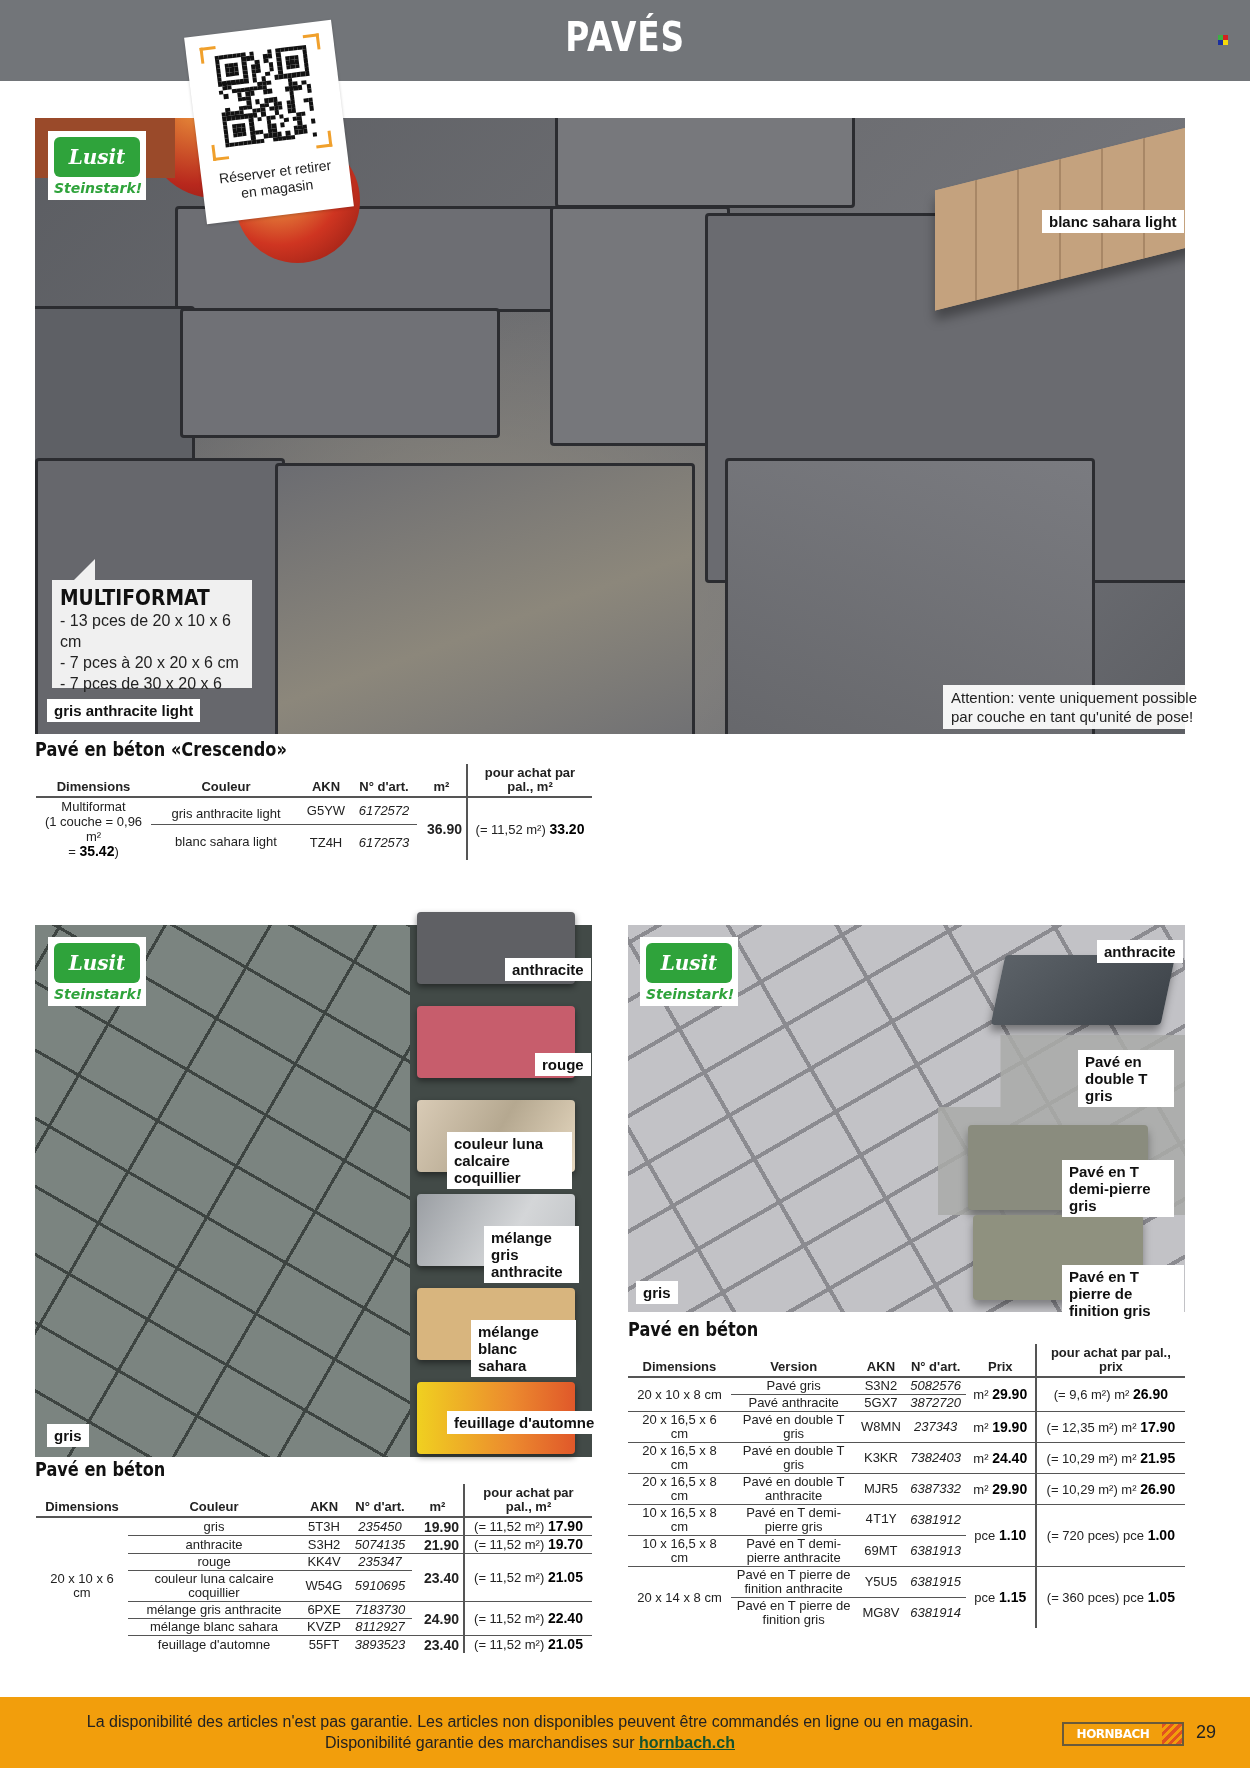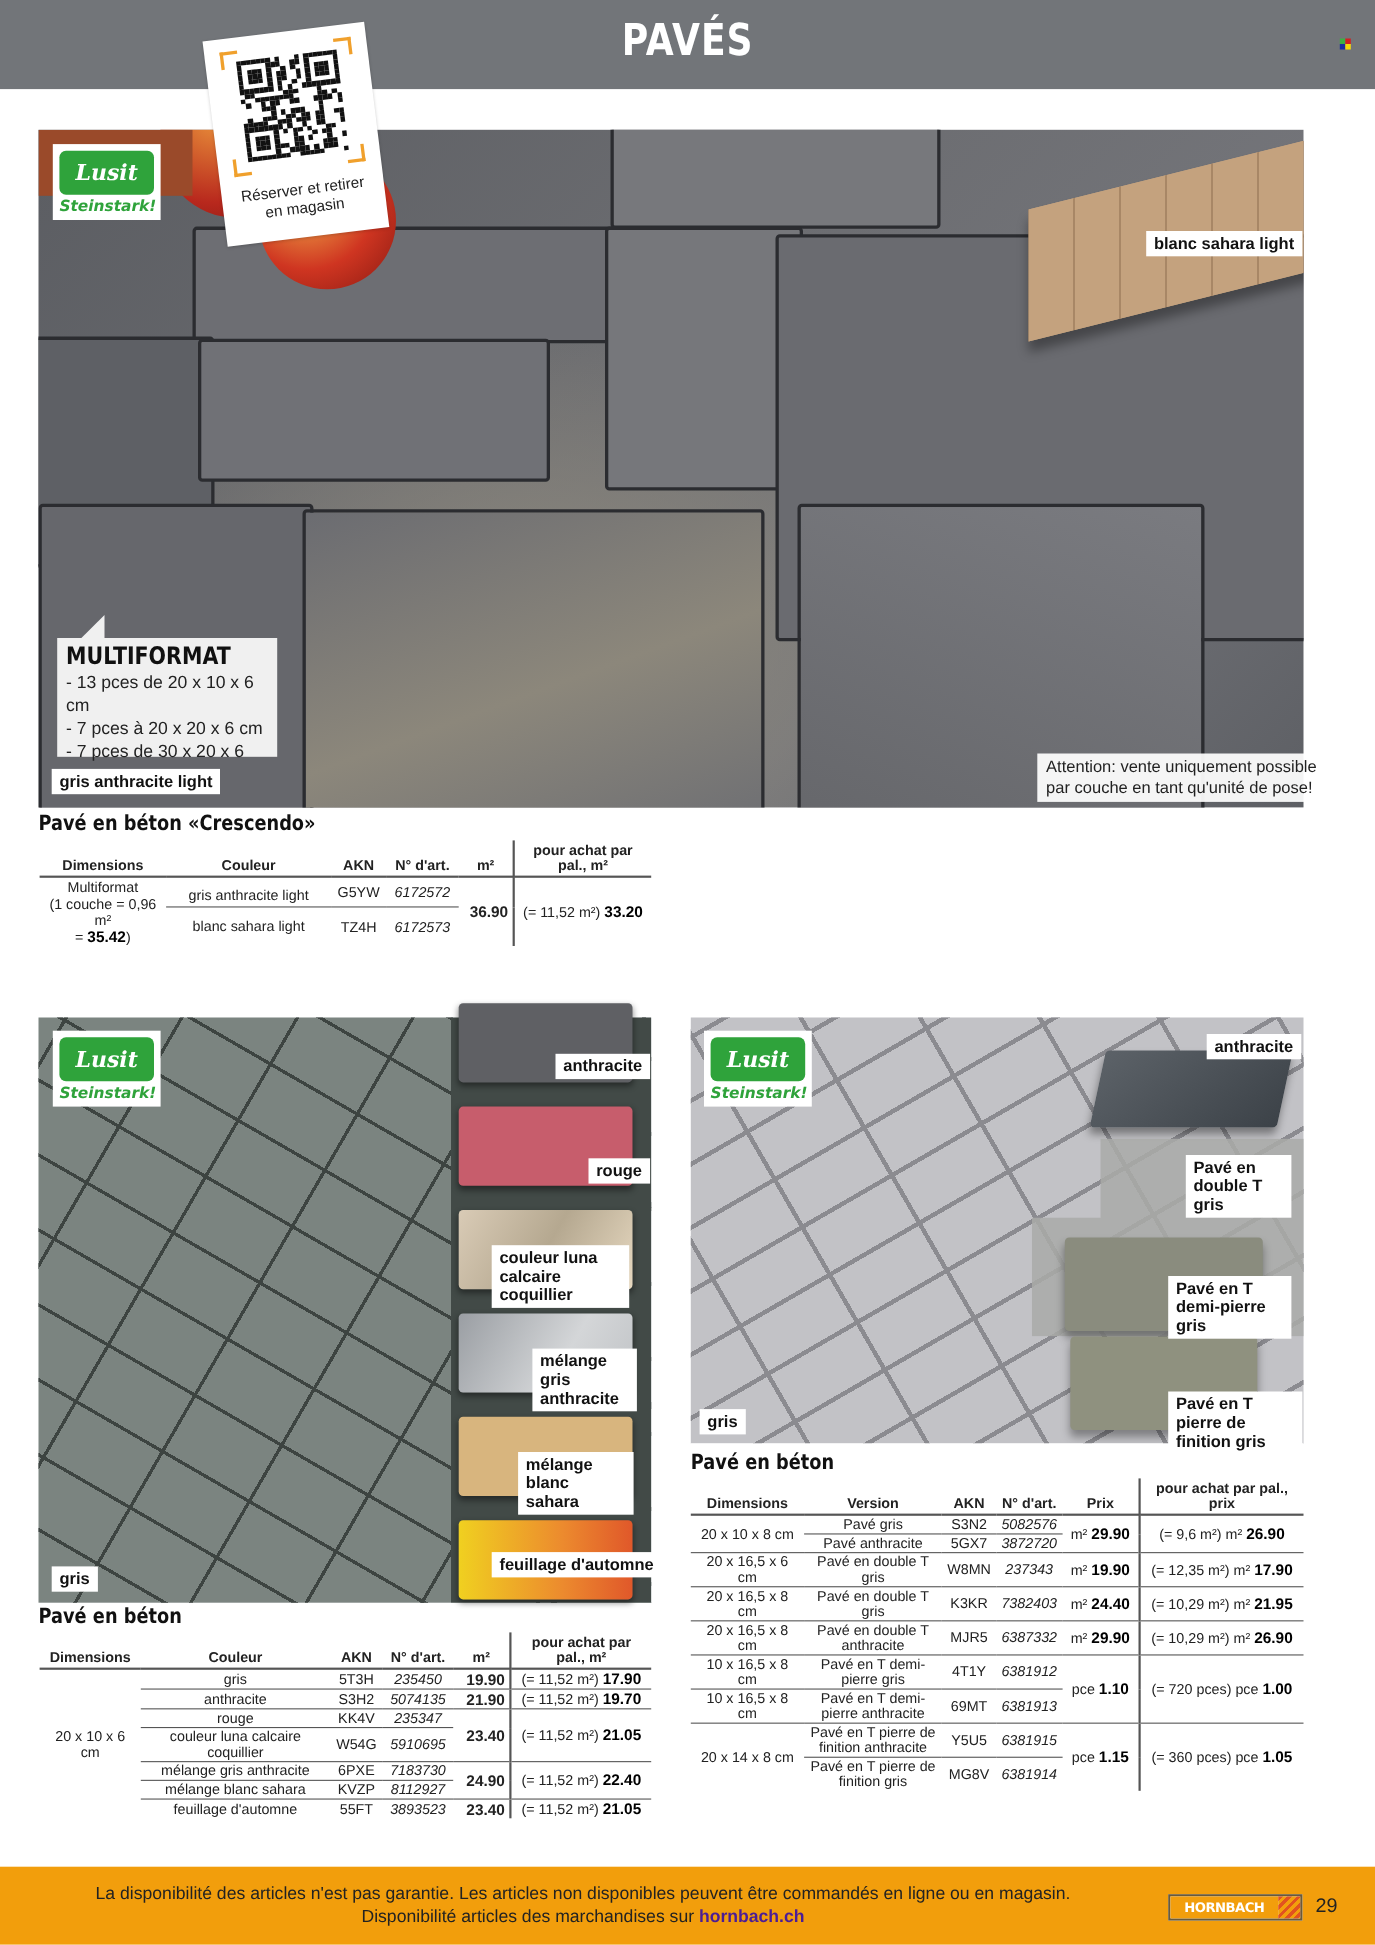--- a/index.html
+++ b/index.html
@@ -64,21 +64,21 @@
   table.spec td { text-align: center; padding: 1px 4px; line-height: 14px; }
   table.spec td.it { font-style: italic; }
   table.spec td.bold { font-weight: bold; font-size: 14px; text-align: right; }
   table.spec td.vr, table.spec th.vr { border-right: 2px solid #555; }
   table.spec tr.sep td.s { border-bottom: 1.5px solid #555; }
   b.n { font-weight: bold; font-size: 14px; color: #000; }
 
   
   .footer { left: 0; top: 1697px; width: 1250px; height: 71px; background: #f29e0c; }
   .footer-text { left: 60px; top: 1711px; width: 940px; text-align: center; font-size: 16px; line-height: 21px; color: #222; }
-  .footer-link { font-weight: bold; color: #4c1d95; }
+  .footer-link { font-weight: bold; text-decoration: underline; color: #14532d; }
   .hornbach { left: 1062px; top: 1722px; width: 122px; height: 24px; background: #fff; border: 2px solid #6a5a3a; display: flex; align-items: stretch; }
   .hornbach-text { flex: 1; background: #f29e0c; color: #fff; font-family: "DejaVu Sans", sans-serif; font-weight: bold; font-size: 12px; line-height: 20px; text-align: center; letter-spacing: -0.5px; }
   .hornbach-mark { width: 20px; background: repeating-linear-gradient(135deg, #e2521f 0 3px, #f29e0c 3px 6px); }
   .page-num { left: 1196px; top: 1722px; font-size: 18px; color: #222; }
 </style>
 </head>
 <body>
 
 <div class="abs header"></div>
 <div class="abs header-title">PAVÉS</div>
@@ -758,21 +758,21 @@
       <td style="border-bottom:1.5px solid #555;">20 x 16,5 x 8 cm</td>
       <td style="border-bottom:1.5px solid #555;">Pavé en double T anthracite</td>
       <td style="border-bottom:1.5px solid #555;">MJR5</td>
       <td class="it" style="border-bottom:1.5px solid #555;">6387332</td>
       <td class="vr" style="border-bottom:1.5px solid #555;"><span>m²</span> <b class="n">29.90</b></td>
       <td style="border-bottom:1.5px solid #555;"><span>(= 10,29 m²)</span> <span>m²</span> <b class="n">26.90</b></td>
     </tr>
     <tr>
       <td style="border-bottom:1.5px solid #555;">10 x 16,5 x 8 cm</td>
       <td style="border-bottom:1.5px solid #555;">Pavé en T demi-pierre gris</td>
-      <td style="border-bottom:1.5px solid #555;">4T1Y</td>
+      <td style="border-bottom:1.5px solid #555;font-family:Liberation Mono, monospace;">4T1Y</td>
       <td class="it" style="border-bottom:1.5px solid #555;">6381912</td>
       <td rowspan="2" class="vr" style="border-bottom:1.5px solid #555;"><span>pce</span> <b class="n">1.10</b></td>
       <td rowspan="2" style="border-bottom:1.5px solid #555;"><span>(= 720 pces)</span> <span>pce</span> <b class="n">1.00</b></td>
     </tr>
     <tr>
       <td style="border-bottom:1.5px solid #555;">10 x 16,5 x 8 cm</td>
       <td style="border-bottom:1.5px solid #555;">Pavé en T demi-pierre anthracite</td>
       <td style="border-bottom:1.5px solid #555;">69MT</td>
       <td class="it" style="border-bottom:1.5px solid #555;">6381913</td>
     </tr>
@@ -788,19 +788,19 @@
       <td>Pavé en T pierre de finition gris</td>
       <td>MG8V</td>
       <td class="it">6381914</td>
     </tr>
   </tbody>
 </table>
 
 <div class="abs footer"></div>
 <div class="abs footer-text">
   <div>La disponibilité des articles n'est pas garantie. Les articles non disponibles peuvent être commandés en ligne ou en magasin.</div>
-  <div><span>Disponibilité articles des marchandises sur </span><a class="footer-link">hornbach.ch</a></div>
+  <div><span>Disponibilité garantie des marchandises sur </span><a class="footer-link">hornbach.ch</a></div>
 </div>
 <div class="abs hornbach">
   <div class="hornbach-text">HORNBACH</div>
   <div class="hornbach-mark"></div>
 </div>
 <div class="abs page-num">29</div>
 
 </body></html>

